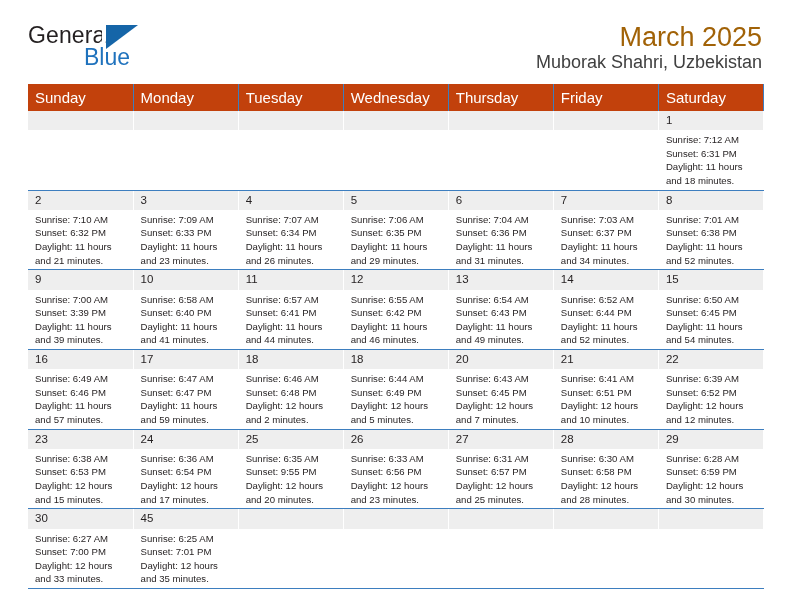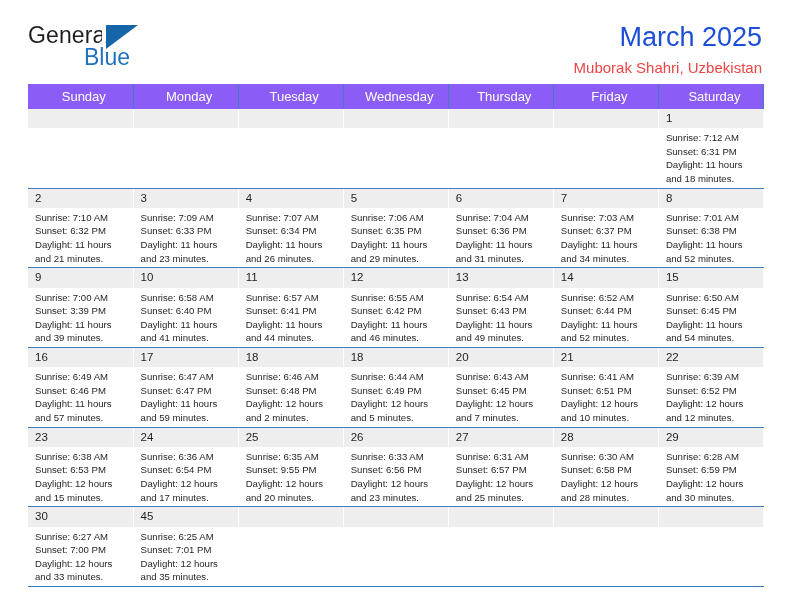--- a/index.html
+++ b/index.html
@@ -73,45 +73,44 @@
   }
 
   .titles {
     text-align: right;
     flex: 0 0 auto;
     padding-right: 2px;
   }
   .title-main {
     font-size: 27px;
     font-weight: normal;
-    color: #1d4ed8;
+    color: #a16207;
     line-height: 1.12;
     white-space: nowrap;
   }
   .title-sub {
-    font-size: 15px;
+    font-size: 18px;
     font-weight: normal;
-    color: #ef4444;
+    color: #404040;
     line-height: 1.2;
-    margin-top: 7px;
     white-space: nowrap;
   }
 
   
   .calendar {
     width: 736px;
     border-collapse: collapse;
     table-layout: fixed;
   }
   .calendar th {
-    background: #8b5cf6;
+    background: #c2410c;
     color: #ffffff;
-    font-size: 13px;
+    font-size: 15px;
     font-weight: normal;
-    text-align: center;
+    text-align: left;
     padding: 5px 0 5px 7px;
     height: 21px;
     box-sizing: border-box;
     border-right: 1px solid #3d7ebf;
   }
   .calendar td {
     vertical-align: top;
     padding: 0;
     border-bottom: 1px solid #3d7ebf;
     border-right: 1px solid #ffffff;

